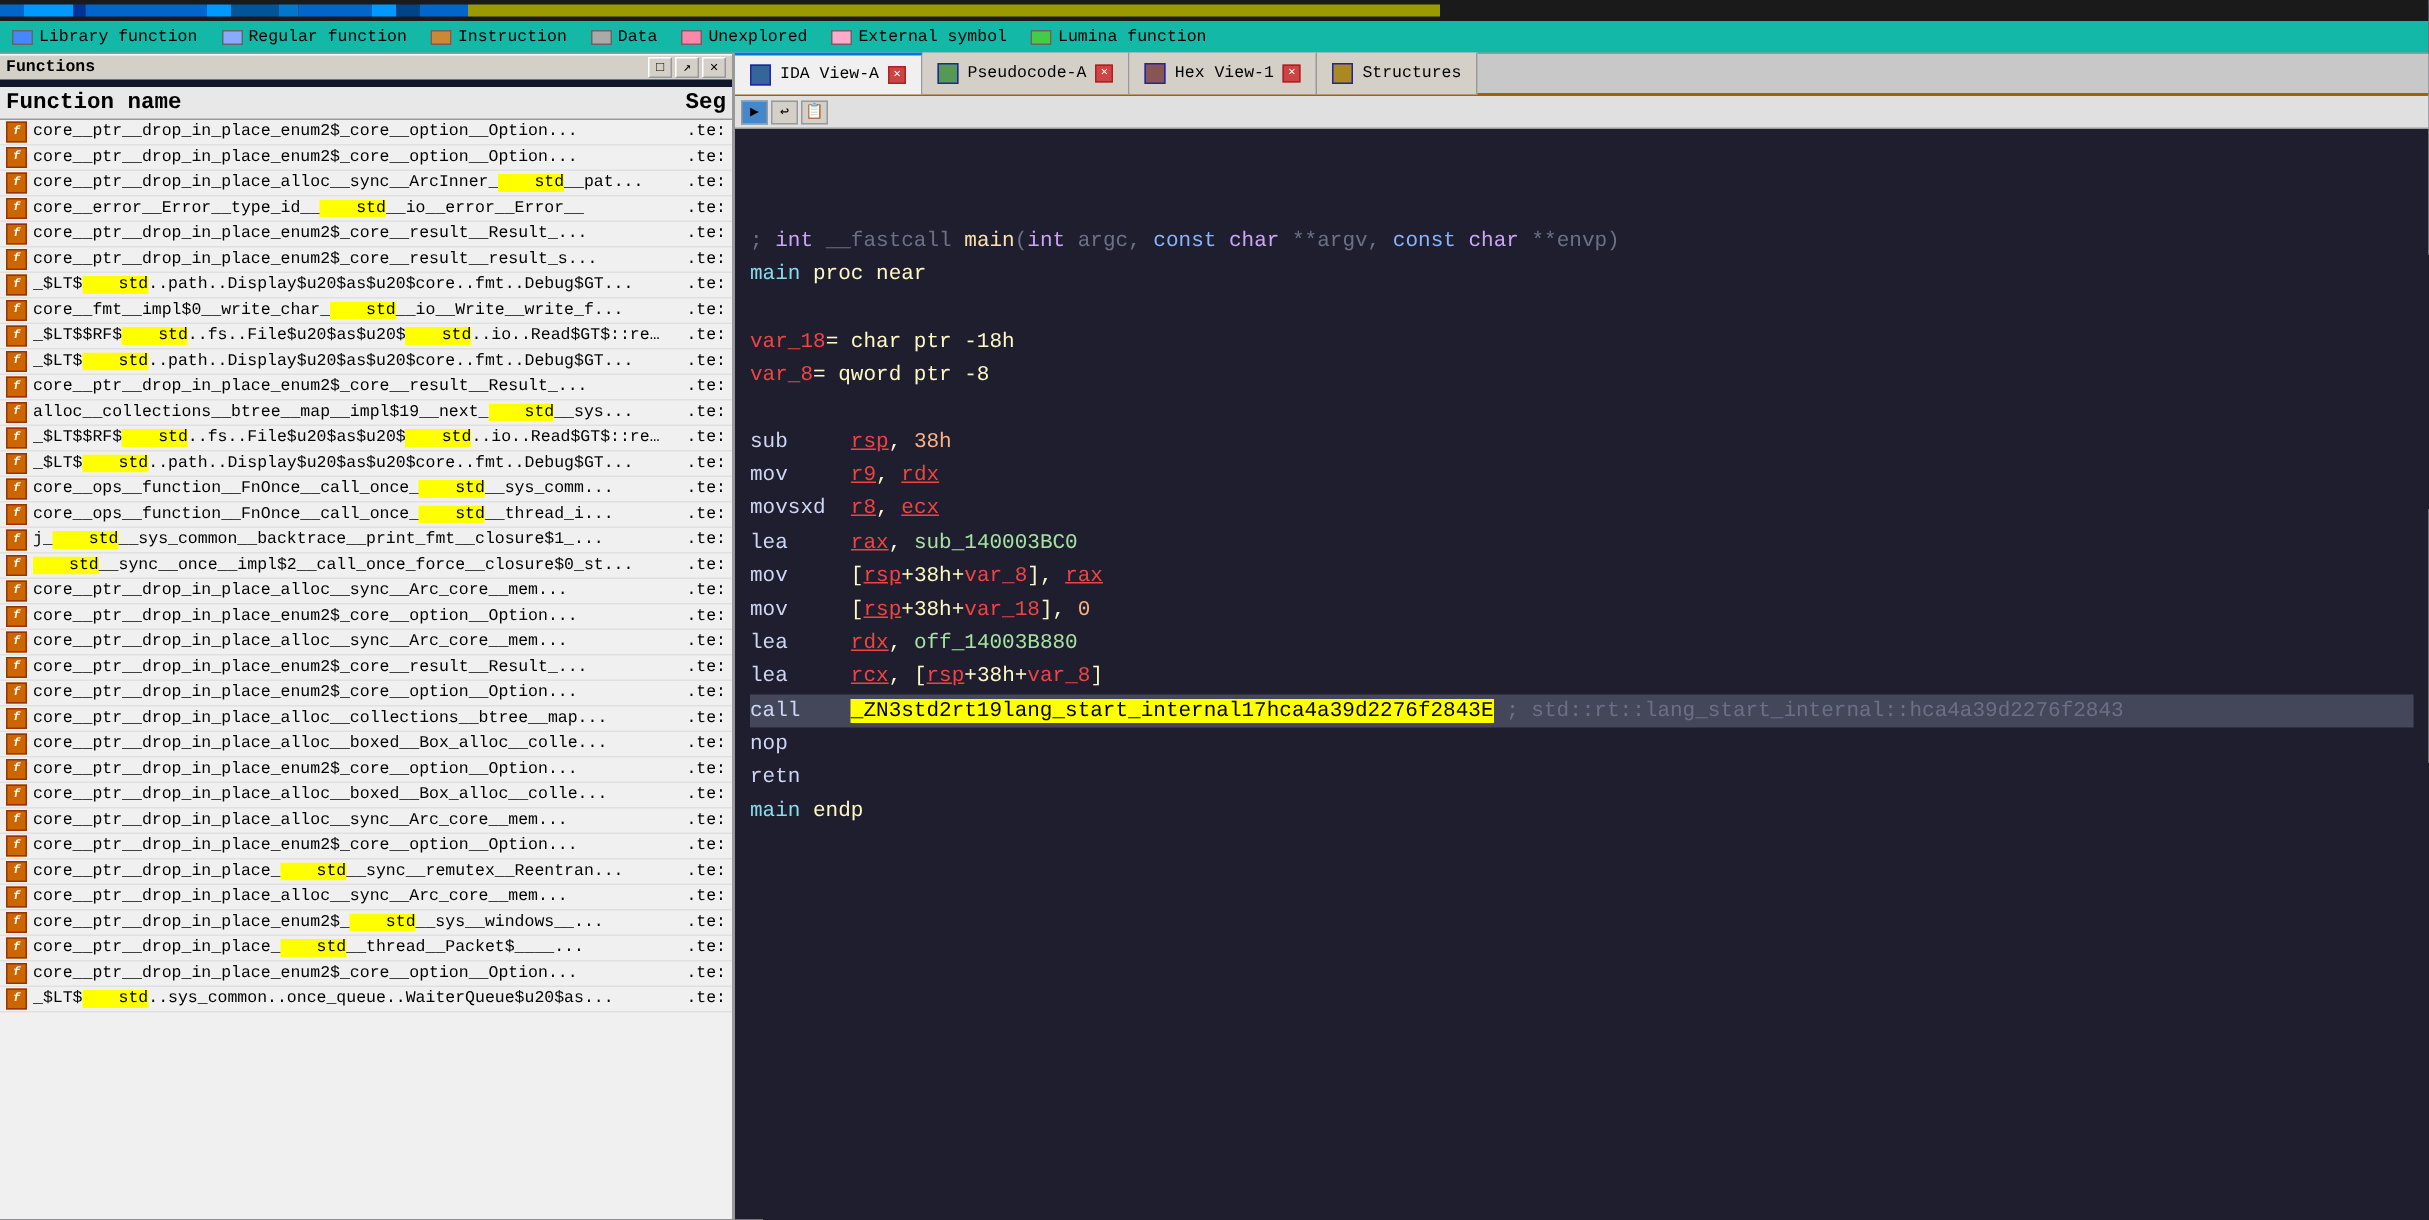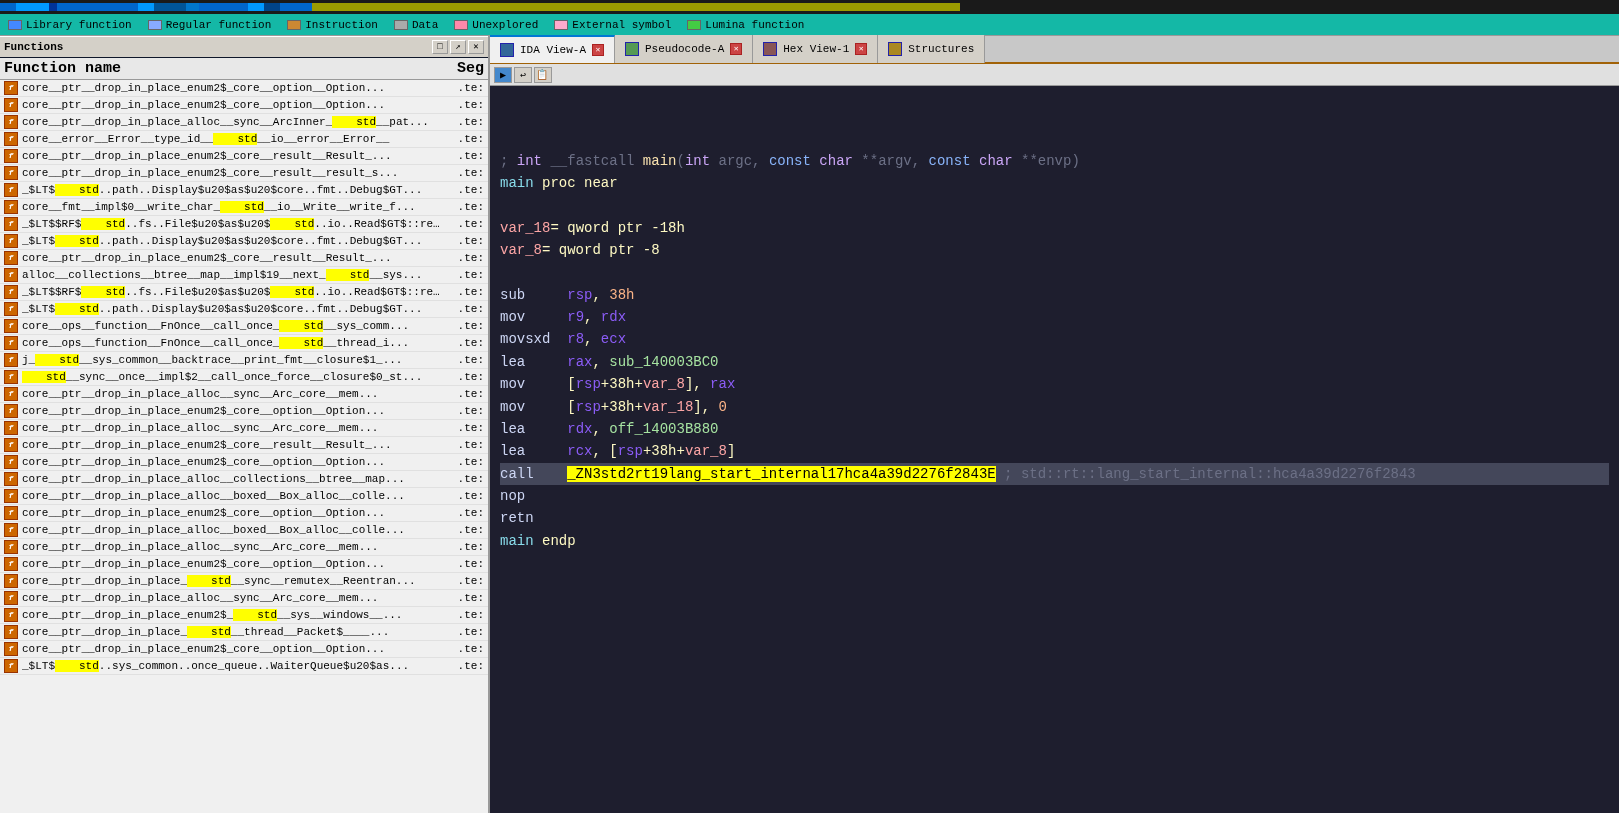--- a/index.html
+++ b/index.html
@@ -53,21 +53,21 @@
       width: 490px;
       background: #f0f0f0;
       border-right: 2px solid #999;
       display: flex;
       flex-direction: column;
       flex-shrink: 0;
     }
 
     .panel-header {
       background: #d4d0c8;
-      border-bottom: 1px solid #0f172a;
+      border-bottom: 5px solid #0f172a;
       border-top: 1px solid #fff;
       display: flex;
       align-items: center;
       justify-content: space-between;
       padding: 2px 4px;
       height: 22px;
     }
     .panel-title {
       font-size: 11px;
       font-weight: bold;
@@ -243,28 +243,28 @@
     .code-line.highlighted {
       background: #44475a;
     }
 
     
     .c-comment { color: #6c7086; }
     .c-keyword { color: #89b4fa; }
     .c-type { color: #cba6f7; }
     .c-number { color: #fab387; }
     .c-label { color: #89dceb; }
-    .c-register { color: #8b5cf6; }
+    .c-register { color: #ef4444; text-decoration: underline; }
     .c-instruction { color: #cdd6f4; }
     .c-address { color: #a6e3a1; }
     .c-function { color: #f9e2af; }
     .c-highlight { background: #ffff00; color: #000; }
     .c-white { color: #fef9c3; }
     .c-gray { color: #6c7086; }
-    .c-green { color: #fca5a5; }
+    .c-green { color: #ef4444; }
 
     
     ::-webkit-scrollbar { width: 8px; height: 8px; }
     ::-webkit-scrollbar-track { background: #d4d0c8; }
     ::-webkit-scrollbar-thumb { background: #999; }
   </style>
 </head>
 <body>
 
 <div class="top-bar">
@@ -544,21 +544,21 @@
       <div class="toolbar-btn">↩</div>
       <div class="toolbar-btn">📋</div>
     </div>
 
     <div class="code-content">
       <span class="code-line"></span>
       <span class="code-line"></span>
       <span class="code-line"><span class="c-comment">; </span><span class="c-type">int</span><span class="c-comment"> __fastcall </span><span class="c-function">main</span><span class="c-comment">(</span><span class="c-type">int</span><span class="c-comment"> argc, </span><span class="c-keyword">const</span><span class="c-comment"> </span><span class="c-type">char</span><span class="c-comment"> **argv, </span><span class="c-keyword">const</span><span class="c-comment"> </span><span class="c-type">char</span><span class="c-comment"> **envp)</span></span>
       <span class="code-line"><span class="c-label">main</span><span class="c-white"> proc near</span></span>
       <span class="code-line"></span>
-      <span class="code-line"><span class="c-green">var_18</span><span class="c-white">= qword ptr -18h</span></span>
+      <span class="code-line"><span class="c-green">var_18</span><span class="c-white">= char ptr -18h</span></span>
       <span class="code-line"><span class="c-green">var_8</span><span class="c-white">= qword ptr -8</span></span>
       <span class="code-line"></span>
       <span class="code-line"><span class="c-instruction">sub</span><span class="c-white">     </span><span class="c-register">rsp</span><span class="c-white">, </span><span class="c-number">38h</span></span>
       <span class="code-line"><span class="c-instruction">mov</span><span class="c-white">     </span><span class="c-register">r9</span><span class="c-white">, </span><span class="c-register">rdx</span></span>
       <span class="code-line"><span class="c-instruction">movsxd</span><span class="c-white">  </span><span class="c-register">r8</span><span class="c-white">, </span><span class="c-register">ecx</span></span>
       <span class="code-line"><span class="c-instruction">lea</span><span class="c-white">     </span><span class="c-register">rax</span><span class="c-white">, </span><span class="c-address">sub_140003BC0</span></span>
       <span class="code-line"><span class="c-instruction">mov</span><span class="c-white">     [</span><span class="c-register">rsp</span><span class="c-white">+38h+</span><span class="c-green">var_8</span><span class="c-white">], </span><span class="c-register">rax</span></span>
       <span class="code-line"><span class="c-instruction">mov</span><span class="c-white">     [</span><span class="c-register">rsp</span><span class="c-white">+38h+</span><span class="c-green">var_18</span><span class="c-white">], </span><span class="c-number">0</span></span>
       <span class="code-line"><span class="c-instruction">lea</span><span class="c-white">     </span><span class="c-register">rdx</span><span class="c-white">, </span><span class="c-address">off_14003B880</span></span>
       <span class="code-line"><span class="c-instruction">lea</span><span class="c-white">     </span><span class="c-register">rcx</span><span class="c-white">, [</span><span class="c-register">rsp</span><span class="c-white">+38h+</span><span class="c-green">var_8</span><span class="c-white">]</span></span>

